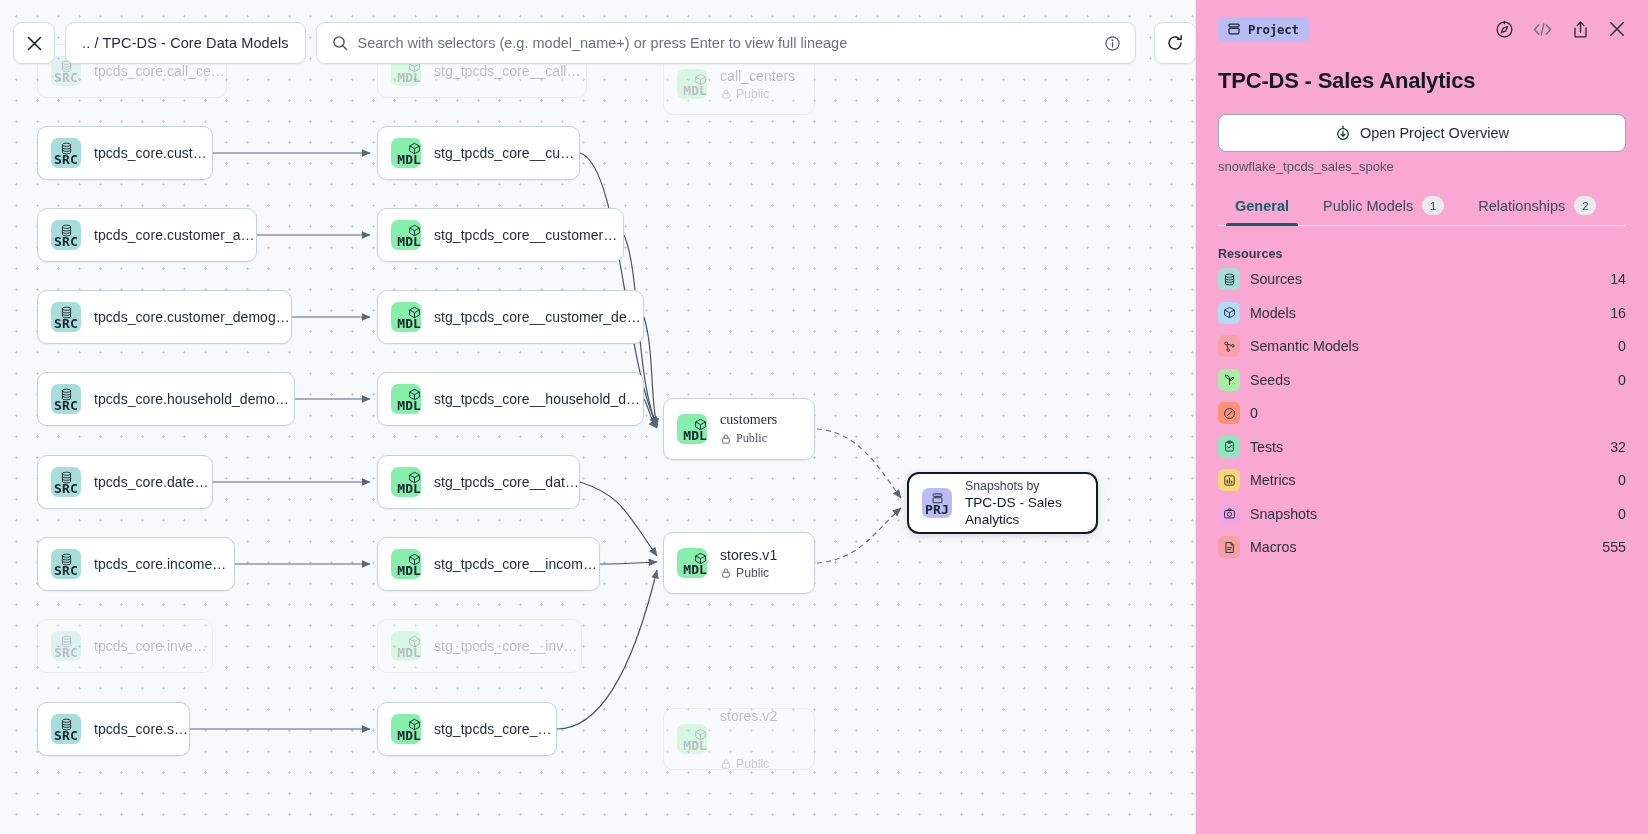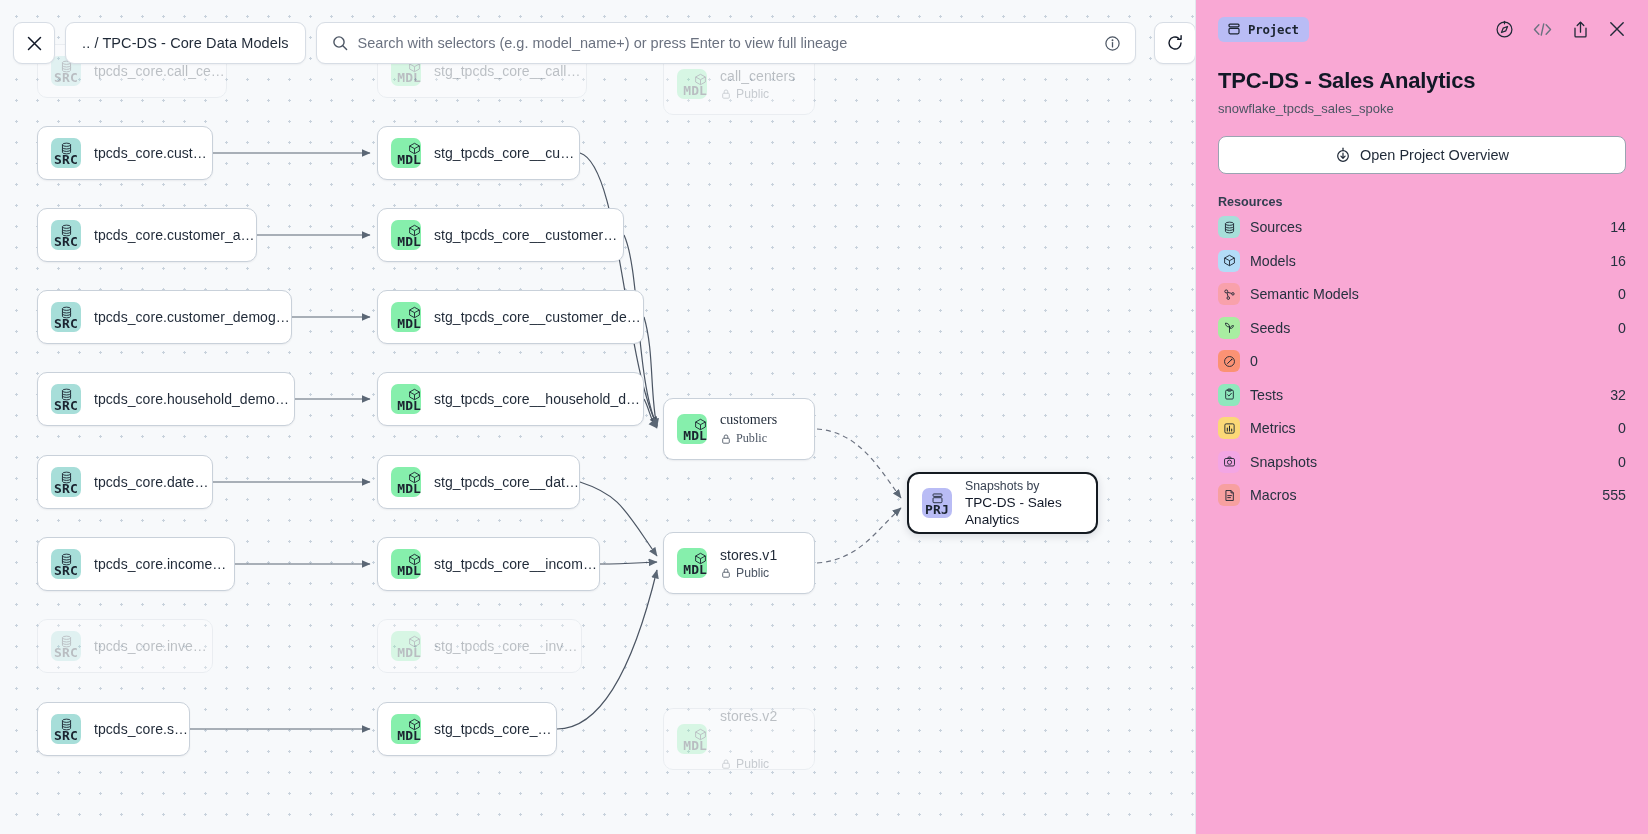--- a/index.html
+++ b/index.html
@@ -617,31 +617,44 @@
           </div>
           <div class="pa">
             <svg width="18" height="18" viewBox="0 0 18 18">
               <path d="M2.8 2.8 L15.2 15.2 M15.2 2.8 L2.8 15.2" stroke="#1f2937" stroke-width="1.4" stroke-linecap="round"></path>
             </svg>
           </div>
         </div>
       </div>
 
       <div id="panel-title">TPC-DS - Sales Analytics</div>
-      <div id="panel-sub">snowflake_tpcds_sales_spoke</div>
-
       <div id="overview-btn">
         <svg width="16" height="16" viewBox="0 0 16 16">
           <path d="M8 1.2 L8 3.2" stroke="#1f2937" stroke-width="1.2" stroke-linecap="round"></path>
           <circle cx="8" cy="9" r="5.3" fill="none" stroke="#1f2937" stroke-width="1.2"></circle>
           <path d="M8 6.2 L8 11.2 M5.9 9.2 L8 11.3 L10.1 9.2" fill="none" stroke="#1f2937" stroke-width="1.2" stroke-linecap="round" stroke-linejoin="round"></path>
         </svg>
         <span>Open Project Overview</span>
       </div>
 
+      <div id="panel-sub">snowflake_tpcds_sales_spoke</div>
+
+      <div id="tabs">
+          <div class="tab active">
+            <span>General</span>
+          </div>
+          <div class="tab">
+            <span>Public Models</span>
+            <span class="tab-count">1</span>
+          </div>
+          <div class="tab">
+            <span>Relationships</span>
+            <span class="tab-count">2</span>
+          </div>
+        </div>
 
       <div id="res-head">Resources</div>
       <div id="res-list">
           <div class="res-row">
             <span class="res-icon" style="background:#a7ded9">
               <svg width="13" height="13" viewBox="0 0 16 16">
                 <ellipse cx="8" cy="3.4" rx="5" ry="2" fill="none" stroke="#1b2430" stroke-width="1.1"></ellipse>
       <path d="M3 3.4 L3 12.6 A5 2 0 0 0 13 12.6 L13 3.4" fill="none" stroke="#1b2430" stroke-width="1.1"></path>
       <path d="M3 6.6 A5 2 0 0 0 13 6.6 M3 9.6 A5 2 0 0 0 13 9.6" fill="none" stroke="#1b2430" stroke-width="1.1"></path>
               </svg>

